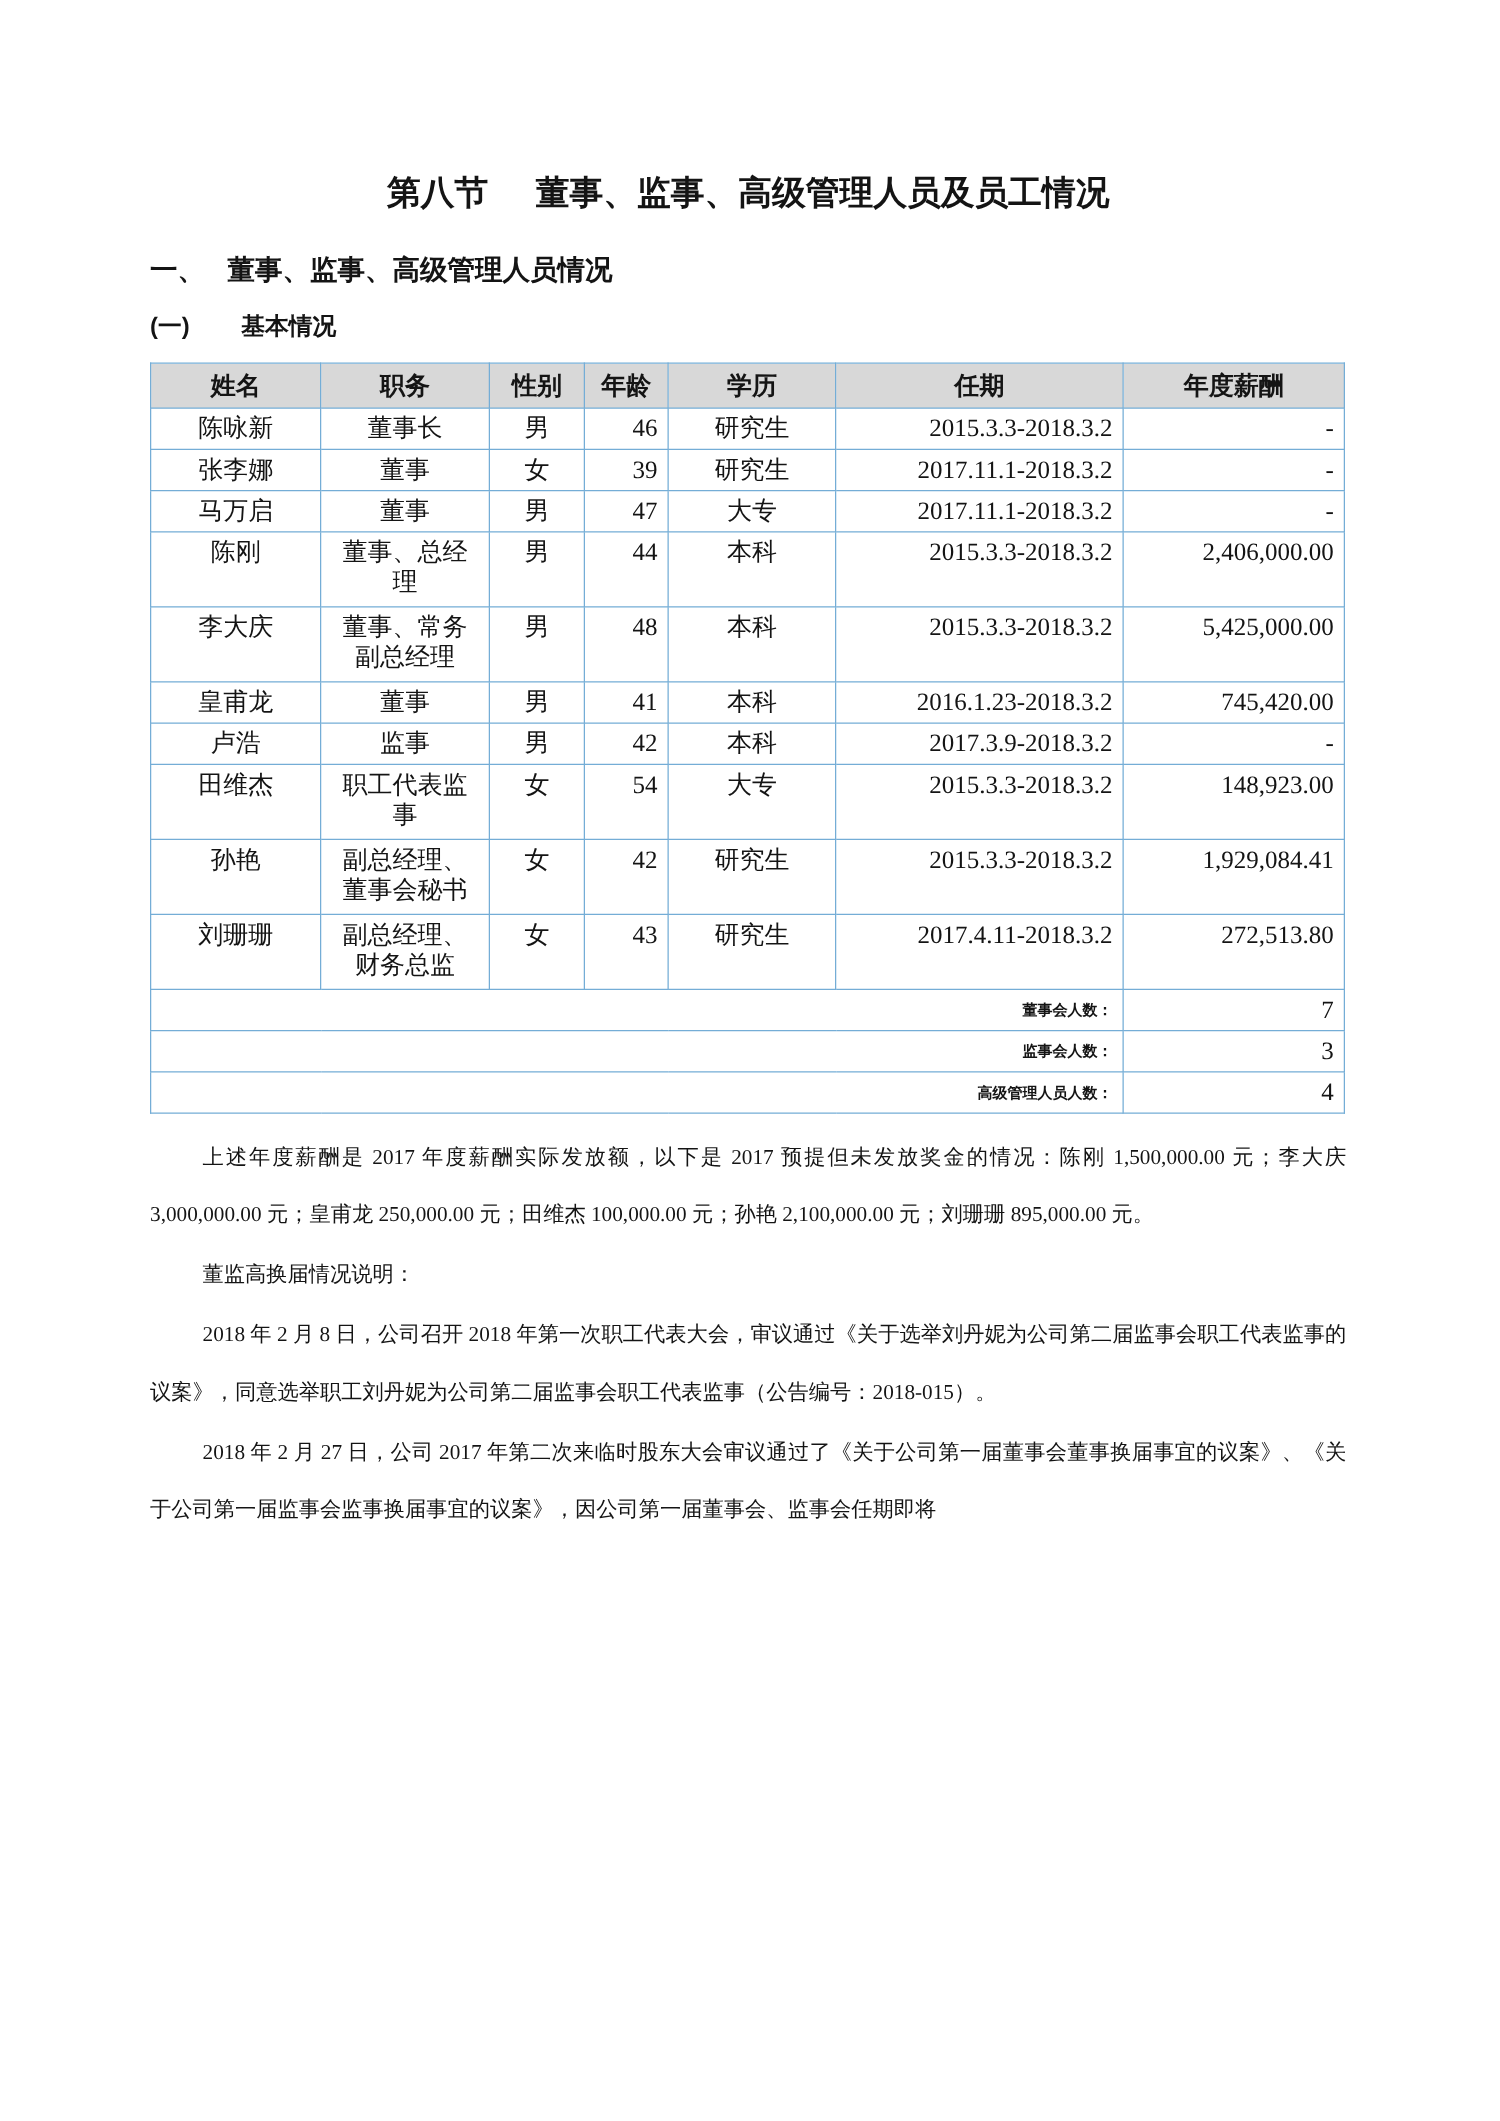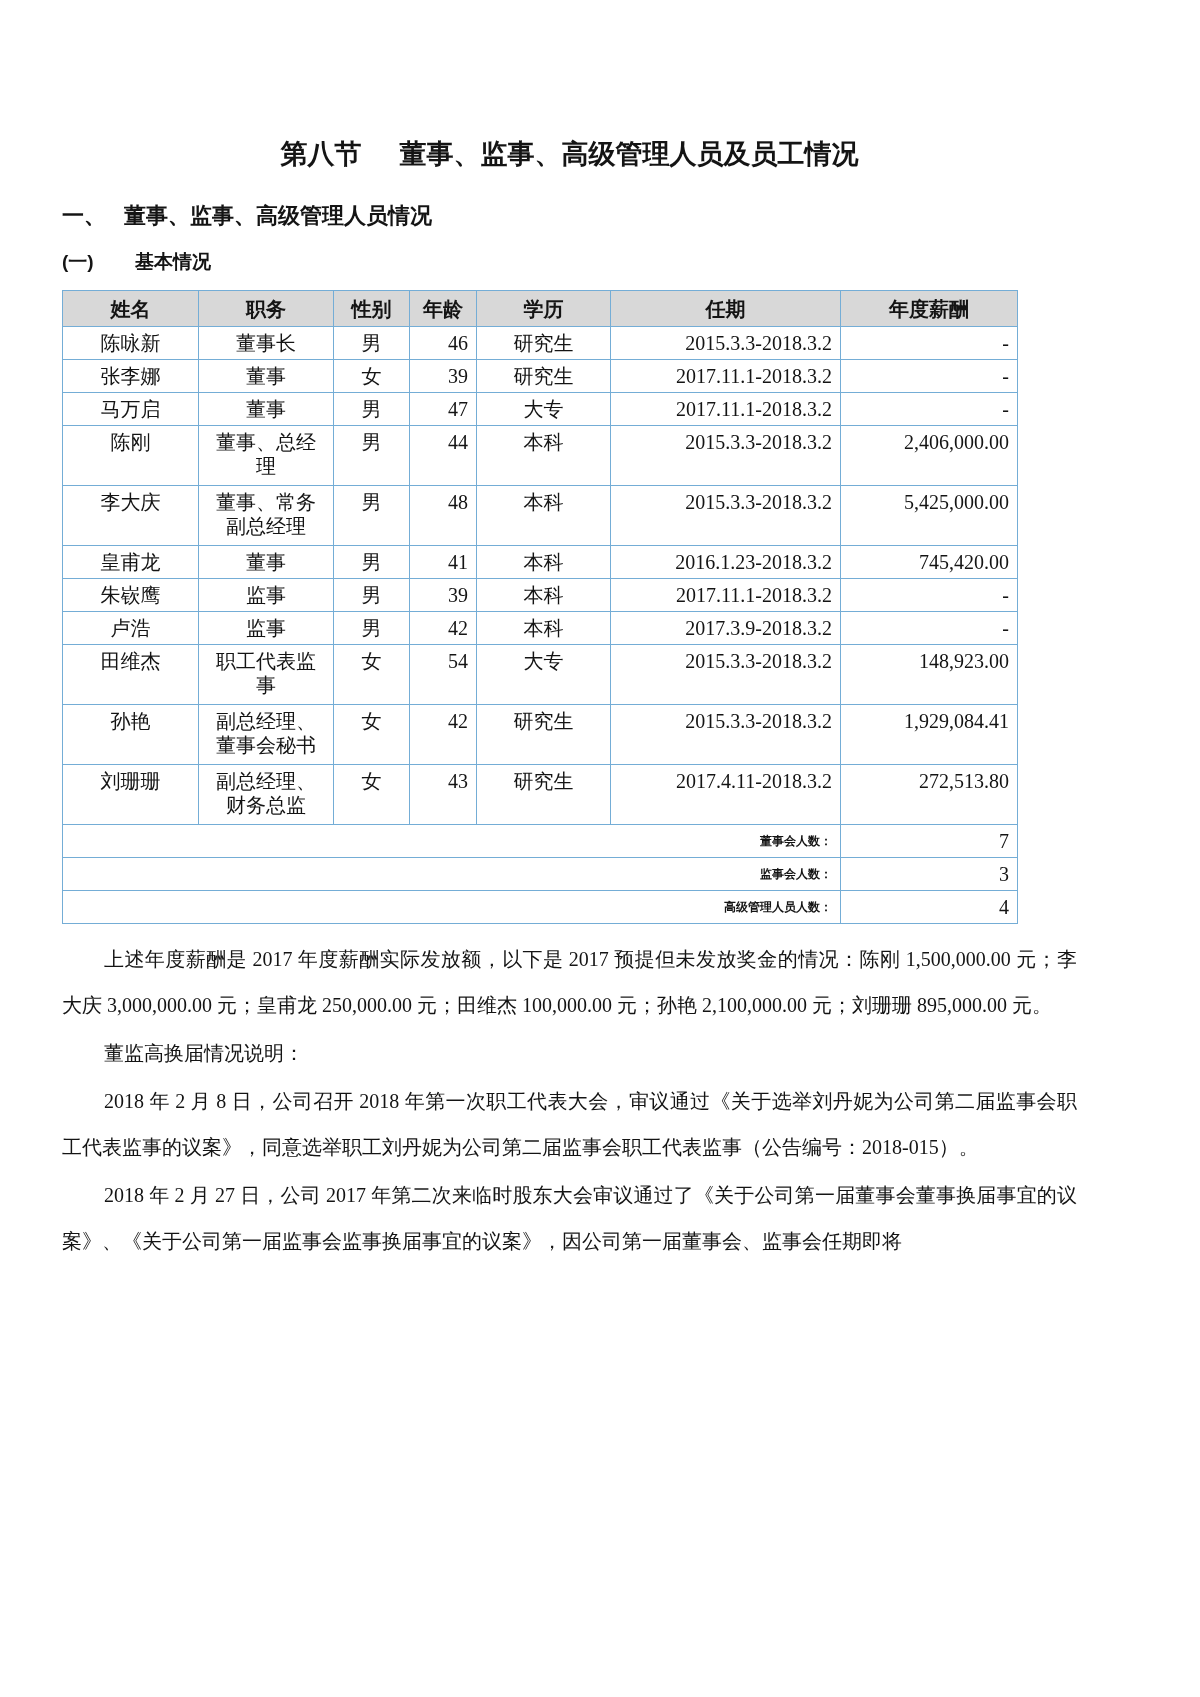--- a/index.html
+++ b/index.html
@@ -11,21 +11,21 @@
   body{
     width:1200px;height:1697px;
     background:#ffffff;
     color:var(--text-color);
     font-family:"Liberation Serif","DejaVu Serif",serif;
     overflow:hidden;
   }
   .page{
     box-sizing:border-box;
     width:1200px;height:1697px;
-    padding:138px 123px 0 62px;
+    padding:138px 123px 0 120px;
   }
   
   .doc-title{
     text-align:center;
     font-family:"Liberation Sans","DejaVu Sans",sans-serif;
     font-weight:bold;
     font-size:27px;
     line-height:32px;
     margin:0 0 0 0;
   }
@@ -85,21 +85,21 @@
     vertical-align:middle;
   }
   tr.summary-row td.sum-value{
     text-align:right;
     vertical-align:middle;
   }
   
   .body-text{margin-top:12px;}
   .body-text p{
     margin:0 0 2px 0;
-    font-size:20px;
+    font-size:17px;
     line-height:46px;
     text-align:justify;
     text-indent:42px;
   }
 </style>
 </head>
 <body>
 
 <div class="page">
 
@@ -187,29 +187,20 @@
         <tr>
           <td class="al-left">皇甫龙</td>
           <td class="al-left">董事</td>
           <td class="al-left">男</td>
           <td class="al-center">41</td>
           <td class="al-left">本科</td>
           <td class="al-center">2016.1.23-2018.3.2</td>
           <td class="al-right">745,420.00</td>
         </tr>
         <tr>
-          <td class="al-left">朱嵚鹰</td>
-          <td class="al-left">监事</td>
-          <td class="al-left">男</td>
-          <td class="al-center">39</td>
-          <td class="al-left">本科</td>
-          <td class="al-center">2017.11.1-2018.3.2</td>
-          <td class="al-right">-</td>
-        </tr>
-        <tr>
           <td class="al-left">卢浩</td>
           <td class="al-left">监事</td>
           <td class="al-left">男</td>
           <td class="al-center">42</td>
           <td class="al-left">本科</td>
           <td class="al-center">2017.3.9-2018.3.2</td>
           <td class="al-right">-</td>
         </tr>
         <tr class="tall">
           <td class="al-left">田维杰</td>

